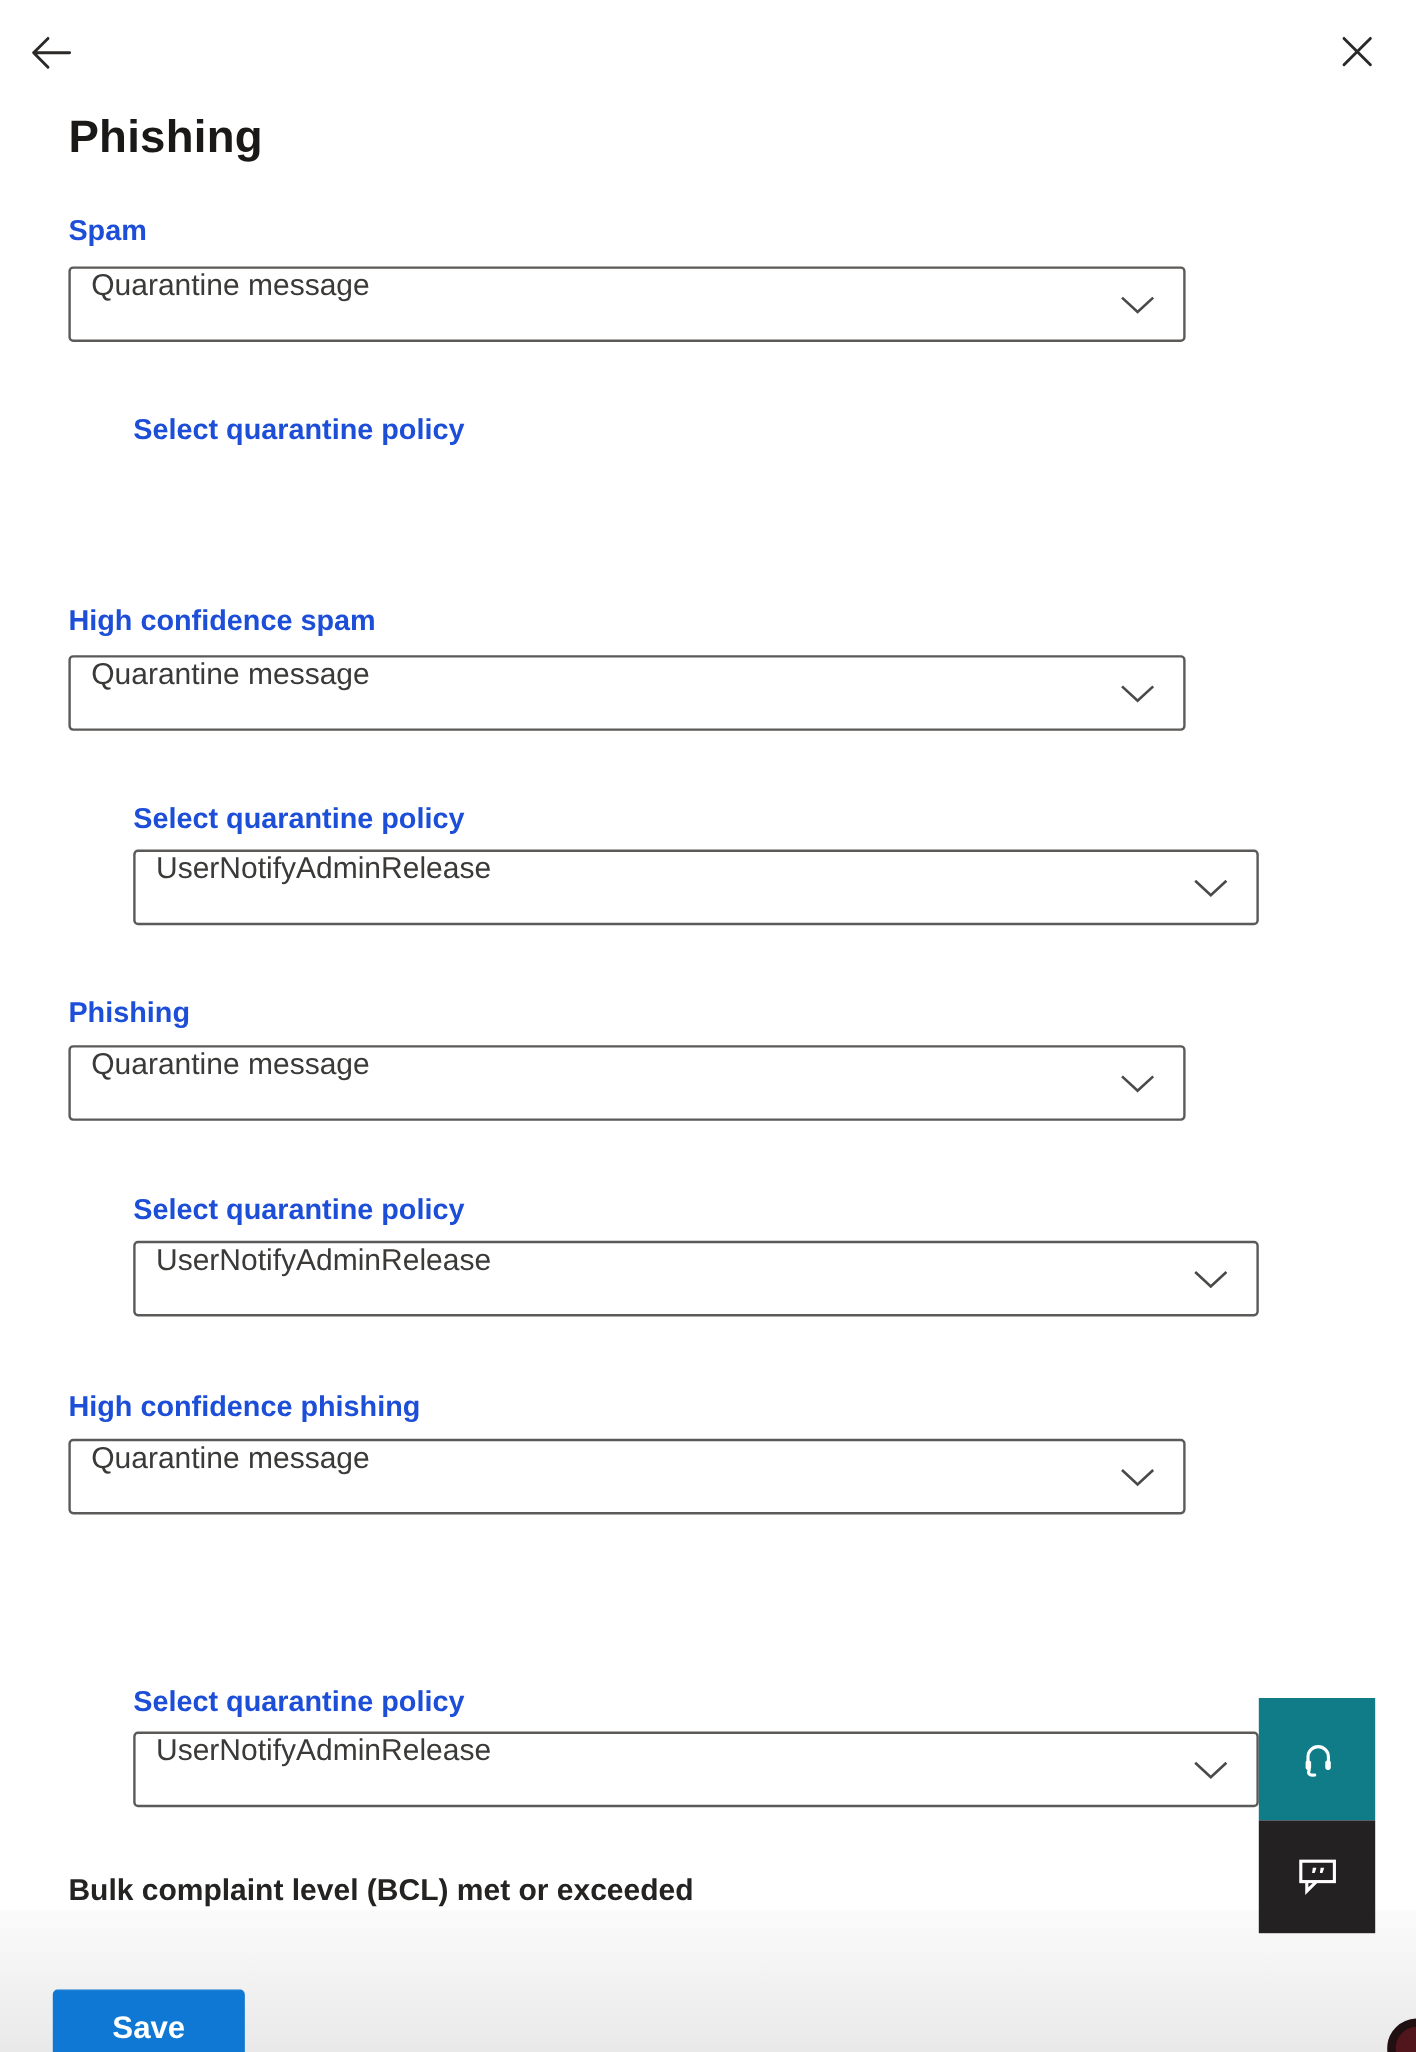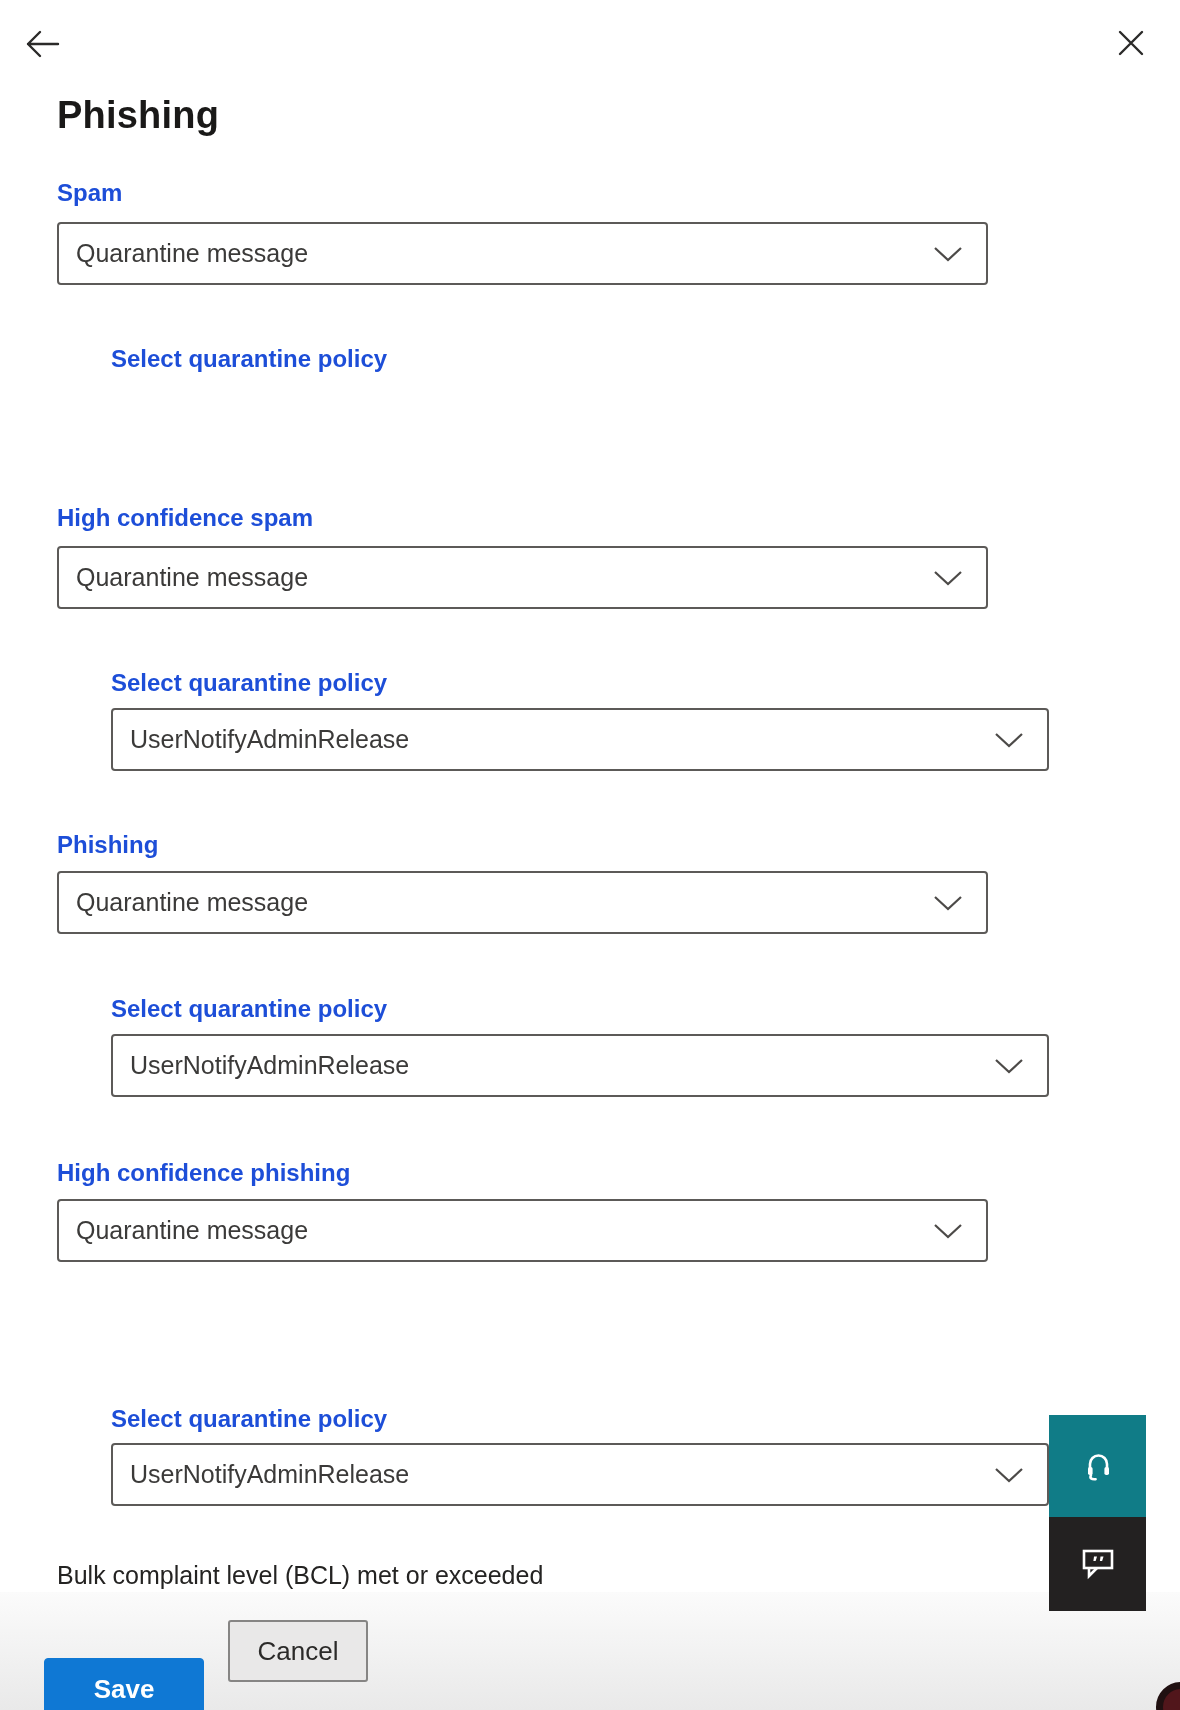--- a/index.html
+++ b/index.html
@@ -8,27 +8,27 @@
     font-family:"Liberation Sans", sans-serif;color:#242322;overflow:hidden;
   }
   .content{position:absolute;left:0;top:0;width:1180px;height:1592px;overflow:hidden;background:#fff;}
   .icon-btn{position:absolute;background:none;border:none;padding:0;cursor:pointer;line-height:0;}
   .page-title{position:absolute;left:57px;top:94px;font-size:38px;font-weight:700;color:#1a1918;letter-spacing:.2px;}
   .label{position:absolute;left:57px;font-size:24px;font-weight:700;color:#1d4ed8;line-height:30px;}
   .label.indent{left:111px;}
   .dropdown{
     position:absolute;left:57px;width:931px;height:63px;box-sizing:border-box;
     border:2px solid #5c5a58;border-radius:4px;background:#fff;
-    display:flex;align-items:center;padding:0 60px 0 17px;cursor:pointer;
+    display:flex;padding:0 60px 0 17px;cursor:pointer;
   }
   .dropdown.indent{left:111px;width:938px;}
   .dd-text{font-size:25px;color:#3b3a39;white-space:nowrap;overflow:hidden;}
   .chev{position:absolute;right:22px;top:50%;margin-top:-8px;}
   .note{position:absolute;left:57px;top:1298px;width:990px;font-size:25px;line-height:34px;color:#2f2e2d;}
-  .truncated-label{position:absolute;left:57px;top:1558px;font-size:25px;font-weight:400;color:#242322;line-height:34px;white-space:nowrap;}
+  .truncated-label{position:absolute;left:57px;top:1558px;font-size:25px;font-weight:700;color:#242322;line-height:34px;white-space:nowrap;}
   .footer{
     position:absolute;left:0;top:1592px;width:1180px;height:118px;z-index:5;
     background:linear-gradient(180deg,#fbfbfb 0%,#f1f1f1 55%,#e9e9e9 100%);
   }
   .btn{position:absolute;top:28px;height:62px;box-sizing:border-box;border-radius:4px;
     font-family:"Liberation Sans", sans-serif;font-size:26px;cursor:pointer;}
   .btn-save{left:44px;width:160px;background:#0f78d4;border:1px solid #0f78d4;color:#fff;font-weight:600;margin-top:38px;}
   .btn-cancel{left:228px;width:140px;background:#e9e8e8;border:2px solid #868584;color:#2b2a29;border-radius:3px;}
   .side-widget{position:absolute;left:1049px;width:97px;border:none;padding:0;cursor:pointer;z-index:10;
     display:flex;align-items:center;justify-content:center;}
@@ -109,21 +109,20 @@
       <path d="M3,2 L16,14 L29,2" stroke="#4c4a48" stroke-width="2.2" fill="none"></path>
     </svg>
   </div>
 
   <div class="truncated-label">Bulk complaint level (BCL) met or exceeded</div>
 
 </div>
 
 <div class="footer">
   <button class="btn btn-save">Save</button>
-  <button class="btn btn-cancel">Cancel</button>
 </div>
 
 <button class="side-widget widget-support">
   <svg width="34" height="34" viewBox="0 0 34 34">
     <path d="M9,21 v-6 a8.5,8.5 0 0 1 17,0 v6" stroke="#ffffff" stroke-width="2.6" fill="none" stroke-linecap="round"></path>
     <rect x="7" y="18" width="4.6" height="8" rx="1.8" fill="#ffffff"></rect>
     <rect x="23.4" y="18" width="4.6" height="8" rx="1.8" fill="#ffffff"></rect>
     <path d="M10,26 c-1.6,3.4 0.6,4.6 4.6,4.2" stroke="#ffffff" stroke-width="2.6" fill="none" stroke-linecap="round"></path>
   </svg>
 </button>

